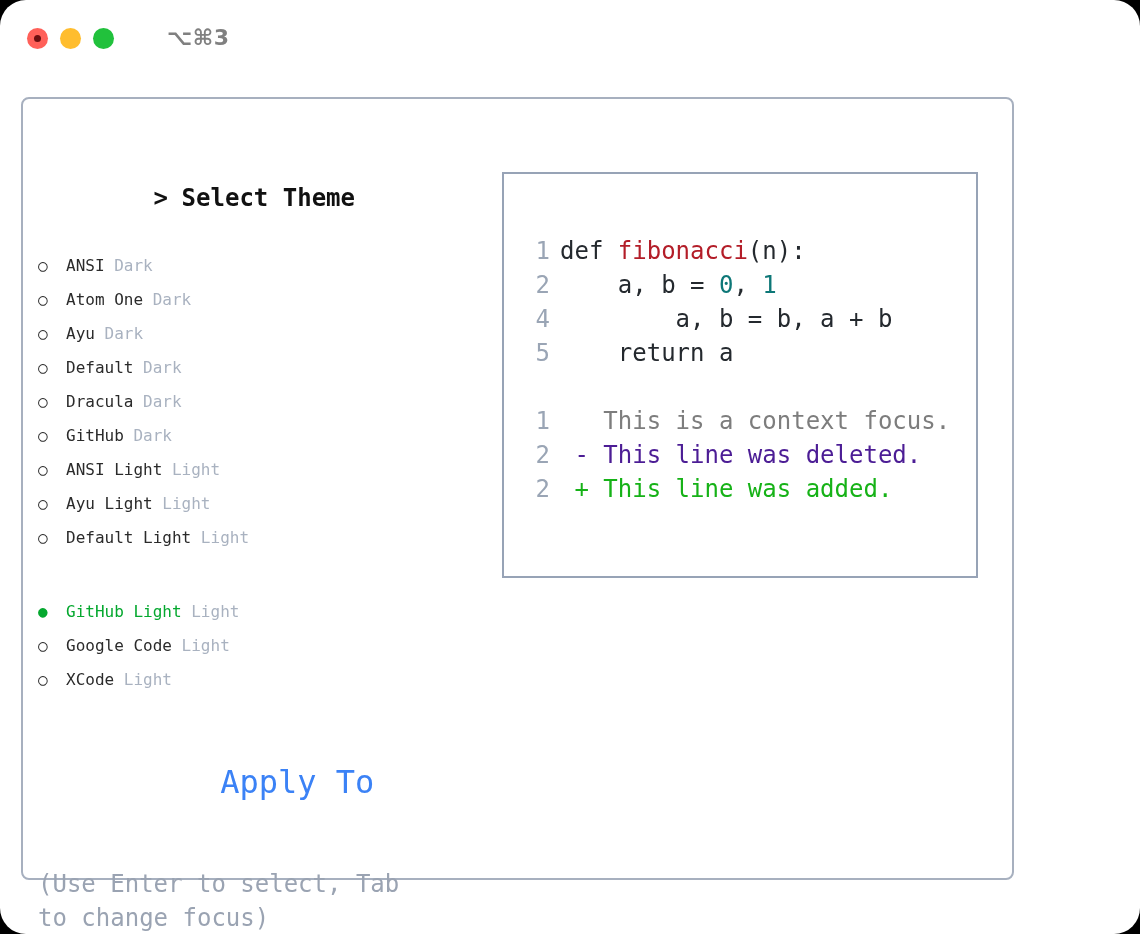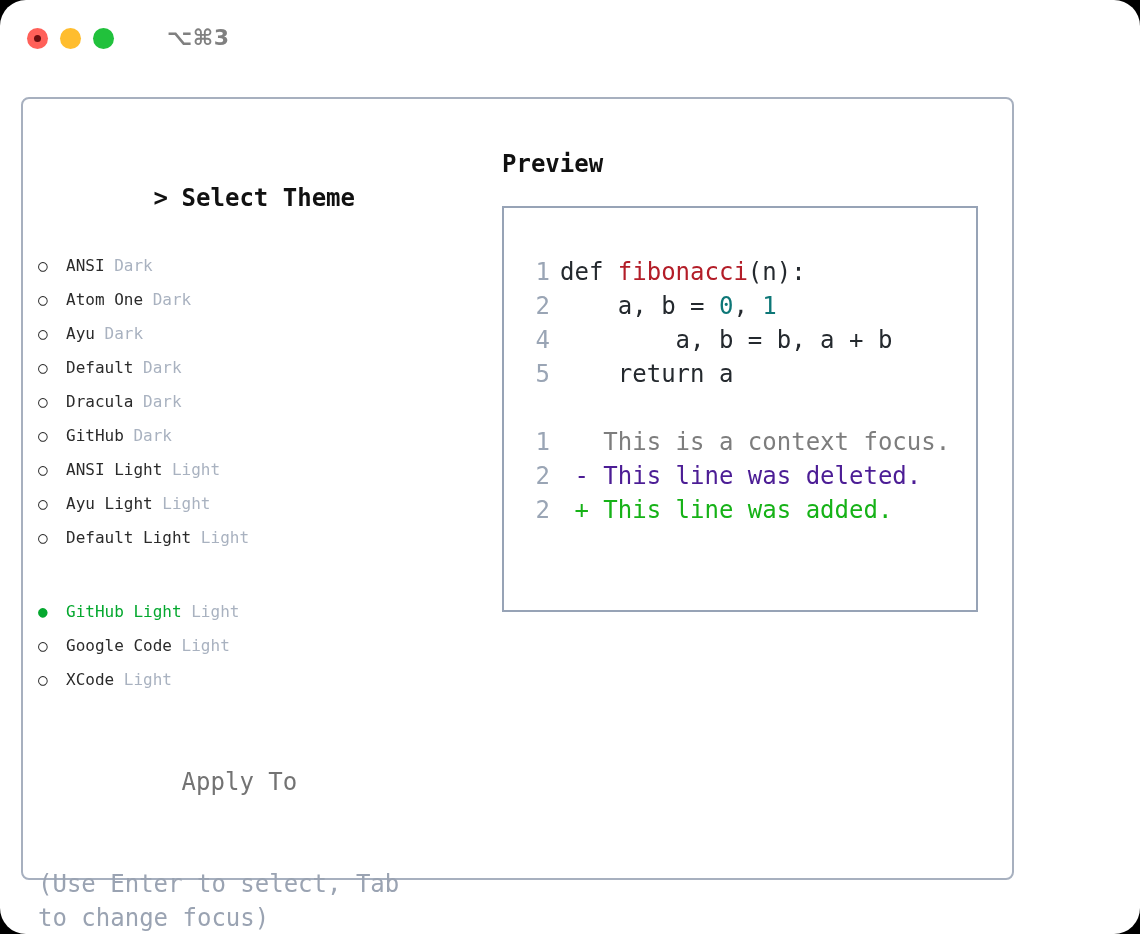--- a/index.html
+++ b/index.html
@@ -111,23 +111,23 @@
     width: 28px;
     color: #2b2b2b;
   }
   .opt.selected { color: #05a82f; margin-top: 40px; }
   .opt.selected .bullet { color: #05a82f; }
   .opt .variant {
     color: #a9b2c0;
   }
 
   .section-head {
-    font-size: 24px;
-    line-height: 34px;
-    color: #737373;
+    font-size: 32px;
+    line-height: 34px;
+    color: #3b82f6;
     white-space: pre;
     margin-top: 34px;
   }
   .section-head .marker { display: inline-block; width: 28px; }
 
   #hint {
     margin-top: 34px;
     font-size: 24px;
     line-height: 34px;
     color: #9aa3b2;
@@ -148,21 +148,21 @@
     color: #111111;
     line-height: 34px;
   }
   #preview-box {
     margin-top: 25px;
     width: 476px;
     height: 406px;
     border: 2px solid #97a3b6;
     box-sizing: border-box;
     background: #ffffff;
-    padding-top: 47px;
+    padding-top: 60px;
   }
   .code-line {
     font-size: 24px;
     line-height: 34px;
     white-space: pre;
     color: #24292e;
     padding-left: 20px;
   }
   .code-line .ln {
     display: inline-block;
@@ -222,21 +222,20 @@
         <span class="marker"> </span><span>Apply To</span>
       </div>
 
       <div id="apply-list">
         </div>
 
       <div id="hint">(Use Enter to select, Tab to change focus)</div>
     </div>
 
     <div id="right-col">
-      <div id="preview-title">Preview</div>
       <div id="preview-box">
         <div id="code-block">
             <div class="code-line"><span class="ln">1</span><span>def </span><span class="tok-fn">fibonacci</span><span>(n):</span></div>
             <div class="code-line"><span class="ln">2</span><span>    a, b = </span><span class="tok-num">0</span><span>, </span><span class="tok-num">1</span></div>
             <div class="code-line"><span class="ln">4</span><span>        a, b = b, a + b</span></div>
             <div class="code-line"><span class="ln">5</span><span>    return a</span></div>
           </div>
         <div class="gap"></div>
         <div id="diff-block">
             <div class="code-line"><span class="ln">1</span><span class="diff-ctx">   This is a context focus.</span></div>

